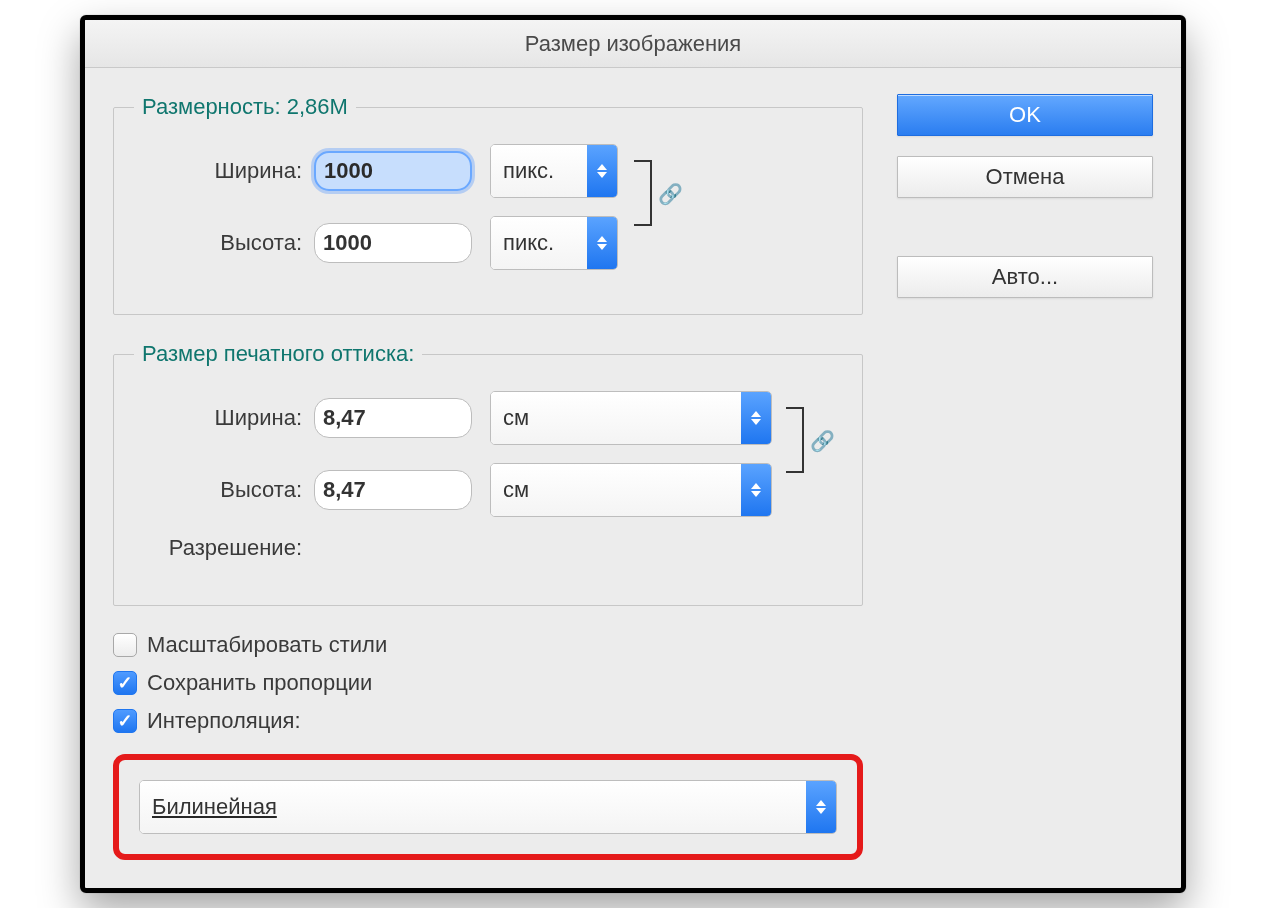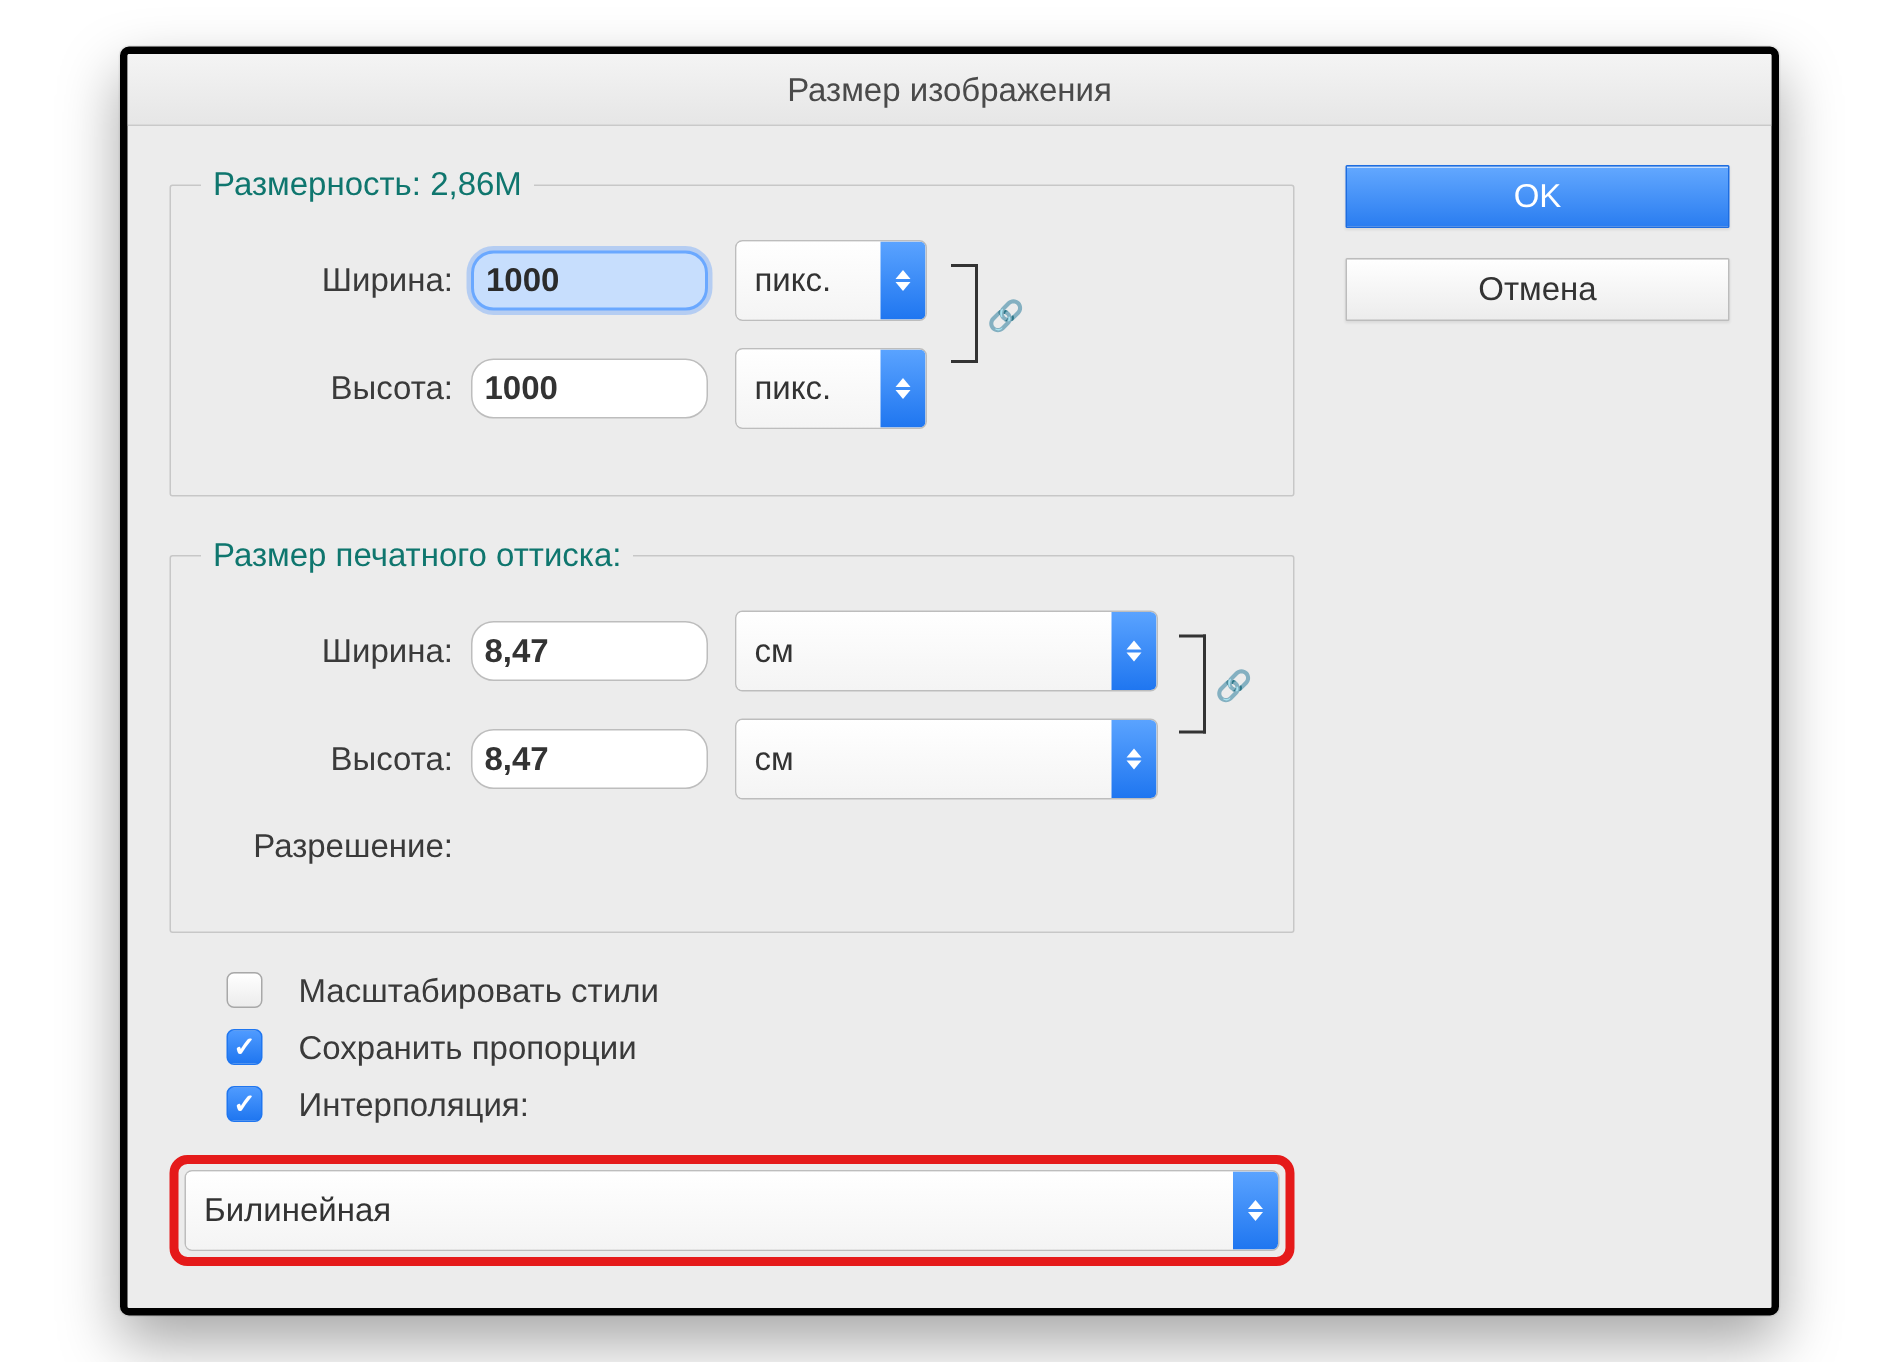--- a/index.html
+++ b/index.html
@@ -138,46 +138,47 @@
     width: 18px;
   }
   .link-clip {
     position: absolute;
     font-size: 20px;
     color: #555;
   }
 
   .chkrow {
     display: flex;
-    gap: 24px;
+    align-items: center;
+    gap: 10px;
     margin-bottom: 12px;
     font-size: 22px;
     color: #3a3a3a;
-    margin-left: 38px;
   }
   .chkbox {
     width: 24px; height: 24px;
     border: 1px solid #a8a8a8;
     border-radius: 5px;
     background: linear-gradient(#ffffff, #ececec);
     display: flex; align-items: center; justify-content: center;
   }
   .chkbox.checked {
     background: linear-gradient(#4f9bff, #1f76f0);
     border-color: #1f76f0;
     color: #fff;
     font-size: 18px;
     font-weight: bold;
   }
 
   .highlight-wrap {
     border: 6px solid #e51a1a;
     border-radius: 12px;
-    padding: 4px;
+    padding: 20px;
     margin-top: 20px;
+    text-decoration: underline;
   }
   .sel-full { width: 100%; }
 
   .btn {
     height: 42px;
     border: 1px solid #bcbcbc;
     border-radius: 1px;
     background: linear-gradient(#ffffff, #ececec);
     font-size: 22px;
     color: #333;
@@ -294,15 +295,16 @@
             </div>
         </div>
       </div>
 
     </div>
 
     <div class="right">
       <div class="btn primary">OK</div>
       <div class="btn">Отмена</div>
       <div style="height:18px"></div>
+      <div class="btn">Авто...</div>
     </div>
   </div>
 </div>
 
 </body></html>

